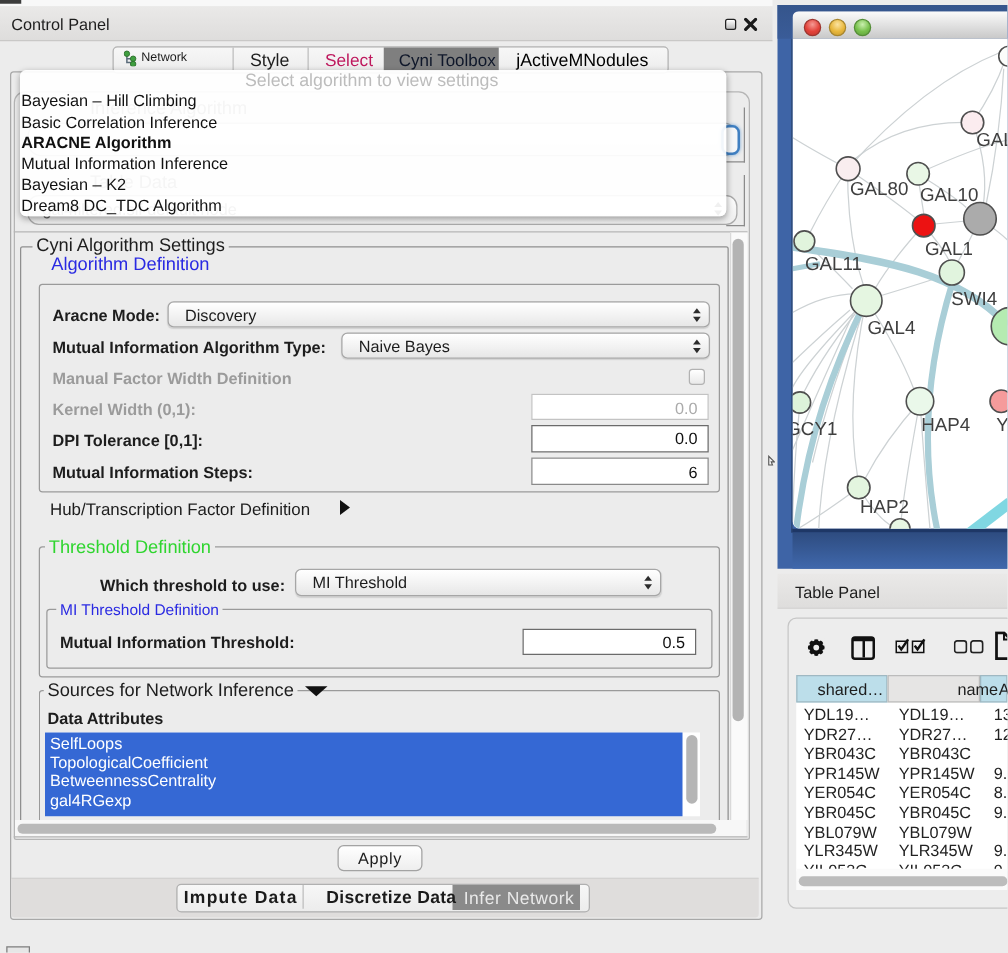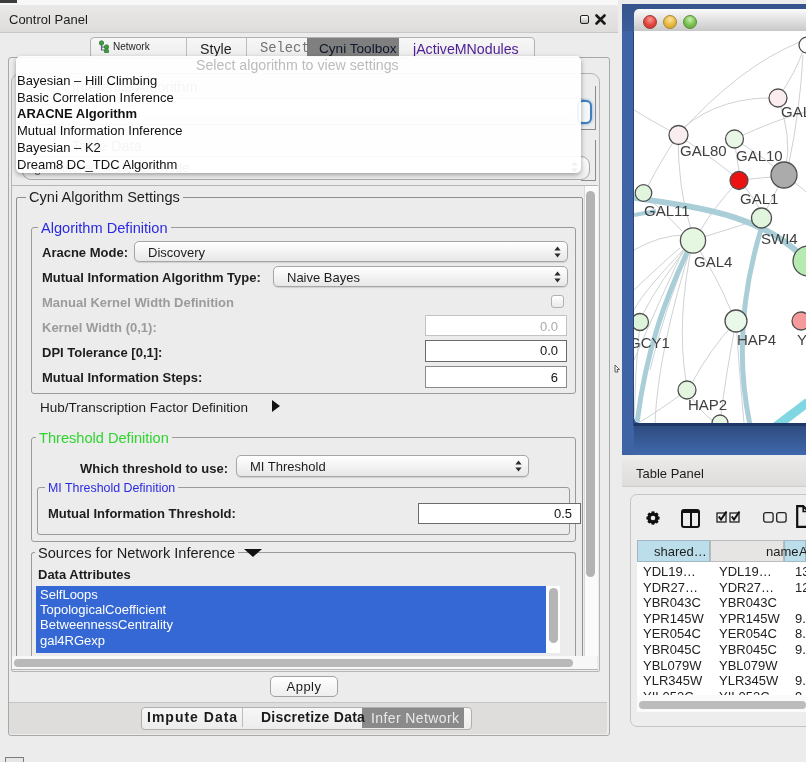--- a/index.html
+++ b/index.html
@@ -38,57 +38,57 @@
 <div class="abs" style="left:307px;top:37.5px;width:92px;height:19.5px;background:#7f7f7f;"></div>
 <svg class="abs" style="left:99px;top:40px;" width="11" height="13" viewBox="0 0 11 13">
   <path d="M2.5 4 V10 H6" stroke="#5a6b7a" stroke-width="1.2" fill="none"></path>
   <path d="M2.5 7 H6" stroke="#5a6b7a" stroke-width="1.2" fill="none"></path>
   <circle cx="2.5" cy="3" r="2.2" fill="#3f9e3f" stroke="#2c6e2c" stroke-width="0.7"></circle>
   <circle cx="7.5" cy="7" r="2.2" fill="#3f9e3f" stroke="#2c6e2c" stroke-width="0.7"></circle>
   <circle cx="7.5" cy="11.2" r="2.2" fill="#3f9e3f" stroke="#2c6e2c" stroke-width="0.7"></circle>
 </svg>
 <div class="abs" style="left:113px;top:41px;font-size:10px;color:#1d1d1d;">Network</div>
 <div class="abs" style="left:200px;top:41px;font-size:14.2px;color:#1d1d1d;">Style</div>
-<div class="abs" style="left:260px;top:41px;font-size:13.8px;color:#737373;font-family:Liberation Mono, monospace;">Select</div>
+<div class="abs" style="left:260px;top:41px;font-size:13.8px;color:#be185d;">Select</div>
 <div class="abs" style="left:319px;top:41px;font-size:13.6px;color:#0f172a;">Cyni Toolbox</div>
-<div class="abs" style="left:413px;top:41px;font-size:14.2px;color:#4c1d95;">jActiveMNodules</div>
+<div class="abs" style="left:413px;top:41px;font-size:14.2px;color:#000000;">jActiveMNodules</div>
 
 <div class="abs" style="left:11px;top:73px;width:587px;height:597px;border:1px solid #b5b5b5;border-radius:9px 9px 2px 2px;"></div>
 
 <div class="abs" style="left:22px;top:156px;width:566px;height:22px;border:1px solid #a9a9a9;border-radius:9px;background:linear-gradient(#fdfdfd,#ededed);"></div>
 <div class="abs" style="left:11px;top:185px;width:587px;height:1px;background:#b5b5b5;"></div>
 
 <div class="abs" style="left:595px;top:86px;width:1px;height:44px;background:#8a8a8a;"></div>
 <div class="abs" style="left:581px;top:129px;width:15px;height:1px;background:#8a8a8a;"></div>
 <div class="abs" style="left:595px;top:140px;width:1px;height:41px;background:#8b8b8b;"></div>
 <div class="abs" style="left:581px;top:180px;width:15px;height:1px;background:#8b8b8b;"></div>
 
 <div class="gbox" style="left:16px;top:197px;width:565px;height:461px;border-color:#8f8f8f;border-radius:2px;"></div>
 <div class="glab" style="left:26px;top:189px;">Cyni Algorithm Settings</div>
 
 <div class="gbox" style="left:31px;top:227px;width:543px;height:165px;"></div>
-<div class="glab" style="left:38px;top:220px;color:#2a2ae2;">Algorithm Definition</div>
+<div class="glab" style="left:38px;top:204px;color:#2a2ae2;">Algorithm Definition</div>
 
 <div class="abs b13" style="left:42px;top:245px;">Aracne Mode:</div>
 <div class="combo" style="left:134px;top:241px;width:432px;height:19px;">
     <span class="ct">Discovery</span>
   <svg class="stp" viewBox="0 0 9 12">
       <path d="M4.5 0.5 L7.6 4.6 H1.4 Z" fill="#2b2b2b"></path>
       <path d="M4.5 11.5 L7.6 7.4 H1.4 Z" fill="#2b2b2b"></path>
     </svg>
 </div>
 <div class="abs b13" style="left:42px;top:270px;">Mutual Information Algorithm Type:</div>
 <div class="combo" style="left:273px;top:266px;width:293px;height:19px;">
     <span class="ct">Naive Bayes</span>
   <svg class="stp" viewBox="0 0 9 12">
       <path d="M4.5 0.5 L7.6 4.6 H1.4 Z" fill="#2b2b2b"></path>
       <path d="M4.5 11.5 L7.6 7.4 H1.4 Z" fill="#2b2b2b"></path>
     </svg>
 </div>
-<div class="abs b13 gray" style="left:42px;top:295px;">Manual Kernel Width Definition</div>
+<div class="abs b13 gray" style="left:42px;top:295px;">Manual Factor Width Definition</div>
 <div class="abs" style="left:551px;top:295px;width:11px;height:11px;border:1px solid #b2b2b2;border-radius:3px;background:linear-gradient(#fff,#e9e9e9);"></div>
 <div class="abs b13 gray" style="left:42px;top:320px;">Kernel Width (0,1):</div>
 <div class="fld" style="left:425px;top:315px;width:142px;height:21px;border:1px solid #c3c3c3;color:#ababab;line-height:21px;padding-right:8px;box-sizing:border-box;">0.0</div>
 <div class="abs b13" style="left:42px;top:345px;">DPI Tolerance [0,1]:</div>
 <div class="fld" style="left:425px;top:340px;width:142px;height:22px;border:1.5px solid #6b6b6b;line-height:20px;padding-right:8px;box-sizing:border-box;">0.0</div>
 <div class="abs b13" style="left:42px;top:370px;">Mutual Information Steps:</div>
 <div class="fld" style="left:425px;top:366px;width:142px;height:22px;border:1px solid #8a8a8a;line-height:21px;padding-right:8px;box-sizing:border-box;">6</div>
 
 <div class="abs n13" style="left:40px;top:400px;font-size:13.5px;">Hub/Transcription Factor Definition</div>
 <div class="abs" style="left:272px;top:400px;width:0;height:0;border-left:8px solid #111;border-top:6px solid transparent;border-bottom:6px solid transparent;"></div>
@@ -100,21 +100,21 @@
     <span class="ct">MI Threshold</span>
   <svg class="stp" viewBox="0 0 9 12">
       <path d="M4.5 0.5 L7.6 4.6 H1.4 Z" fill="#2b2b2b"></path>
       <path d="M4.5 11.5 L7.6 7.4 H1.4 Z" fill="#2b2b2b"></path>
     </svg>
 </div>
 
 <div class="gbox" style="left:37px;top:487px;width:531px;height:46px;"></div>
 <div class="glab" style="left:45px;top:481px;color:#2a2ae2;font-size:12.4px;">MI Threshold Definition</div>
 <div class="abs b13" style="left:48px;top:506px;">Mutual Information Threshold:</div>
-<div class="fld" style="left:418px;top:503px;width:163px;height:21px;border:1.5px solid #6b6b6b;line-height:19px;padding-right:8px;box-sizing:border-box;">0.5</div>
+<div class="fld" style="left:418px;top:503px;width:139px;height:21px;border:1.5px solid #6b6b6b;line-height:19px;padding-right:8px;box-sizing:border-box;">0.5</div>
 
 <div class="gbox" style="left:31px;top:552px;width:543px;height:104px;border-bottom:none;border-radius:3px 3px 0 0;"></div>
 <div class="glab" style="left:35px;top:545px;">Sources for Network Inference</div>
 <div class="abs" style="left:244px;top:549px;width:0;height:0;border-top:8px solid #111;border-left:9px solid transparent;border-right:9px solid transparent;"></div>
 <div class="abs b13" style="left:38px;top:567px;">Data Attributes</div>
 
 <div class="abs" style="left:36px;top:586px;width:524px;height:67px;background:#ffffff;"></div>
 <div class="abs" style="left:36px;top:586px;width:510px;height:67px;background:#3568d4;"></div>
 <div class="abs" style="left:40px;top:587px;font-size:13px;color:#fff;line-height:15.2px;">SelfLoops<br>TopologicalCoefficient<br>BetweennessCentrality<br>gal4RGexp</div>
 <div class="abs" style="left:549px;top:588px;width:8.5px;height:55px;background:#b5b5b5;border-radius:4.5px;"></div>

